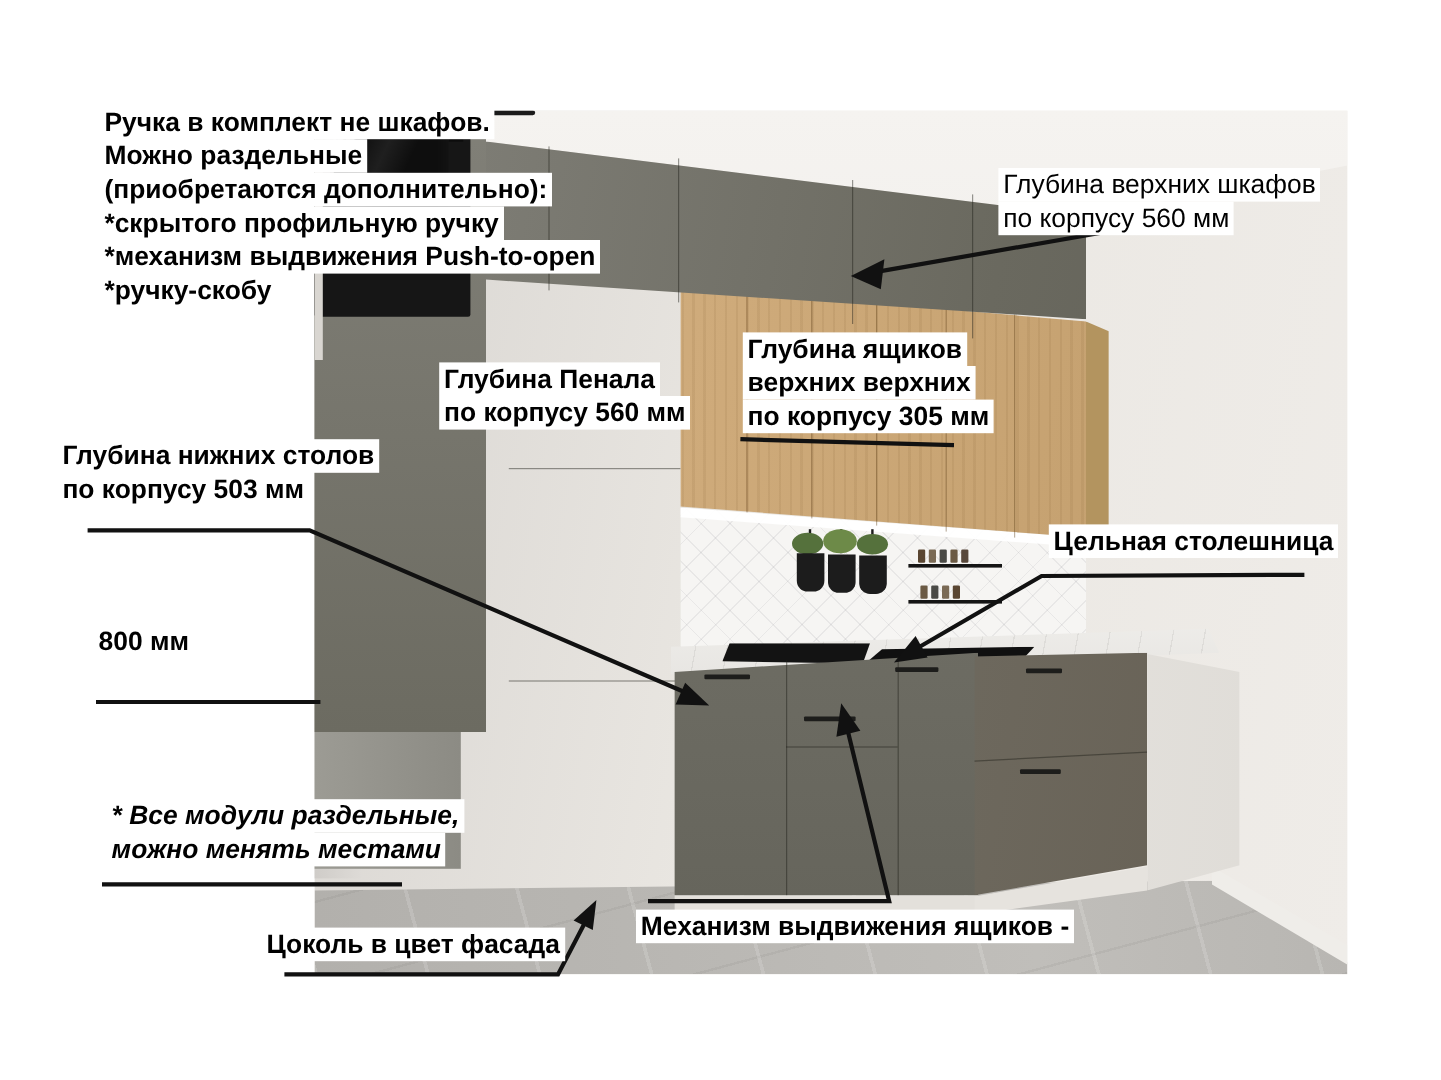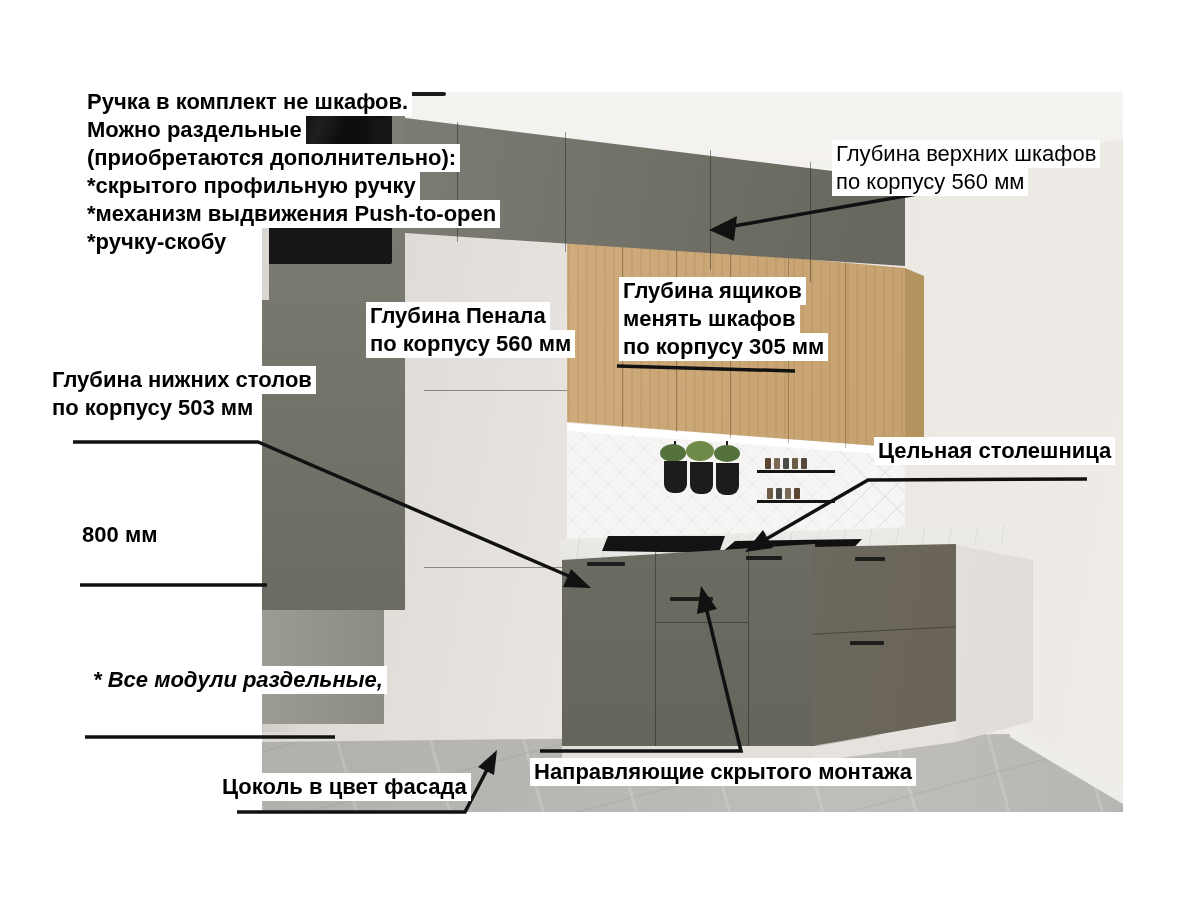--- a/index.html
+++ b/index.html
@@ -262,42 +262,43 @@
     <span class="l">по корпусу 560 мм</span>
   </div>
 
   <div class="ann" id="ann-penal">
     <span class="l">Глубина Пенала</span>
     <span class="l">по корпусу 560 мм</span>
   </div>
 
   <div class="ann" id="ann-mid">
     <span class="l">Глубина ящиков</span>
-    <span class="l">менять шкафов</span>
+    <span class="l">верхних верхних</span>
     <span class="l">по корпусу 305 мм</span>
   </div>
 
   <div class="ann" id="ann-lower">
     <span class="l">Глубина нижних столов</span>
     <span class="l">по корпусу 503 мм</span>
   </div>
 
   <div class="ann" id="ann-ctdepth">
     <span class="l"> 800 мм</span>
   </div>
 
   <div class="ann" id="ann-solid">
     <span class="l">Цельная столешница</span>
   </div>
 
   <div class="ann it" id="ann-modules">
     <span class="l">* Все модули раздельные,</span>
+    <span class="l">можно менять местами</span>
   </div>
 
   <div class="ann" id="ann-plinth">
     <span class="l">Цоколь в цвет фасада</span>
   </div>
 
   <div class="ann" id="ann-mech">
-    <span class="l">Направляющие скрытого монтажа</span>
+    <span class="l">Механизм выдвижения ящиков -</span>
   </div>
 
 </div>
 
 </body></html>

